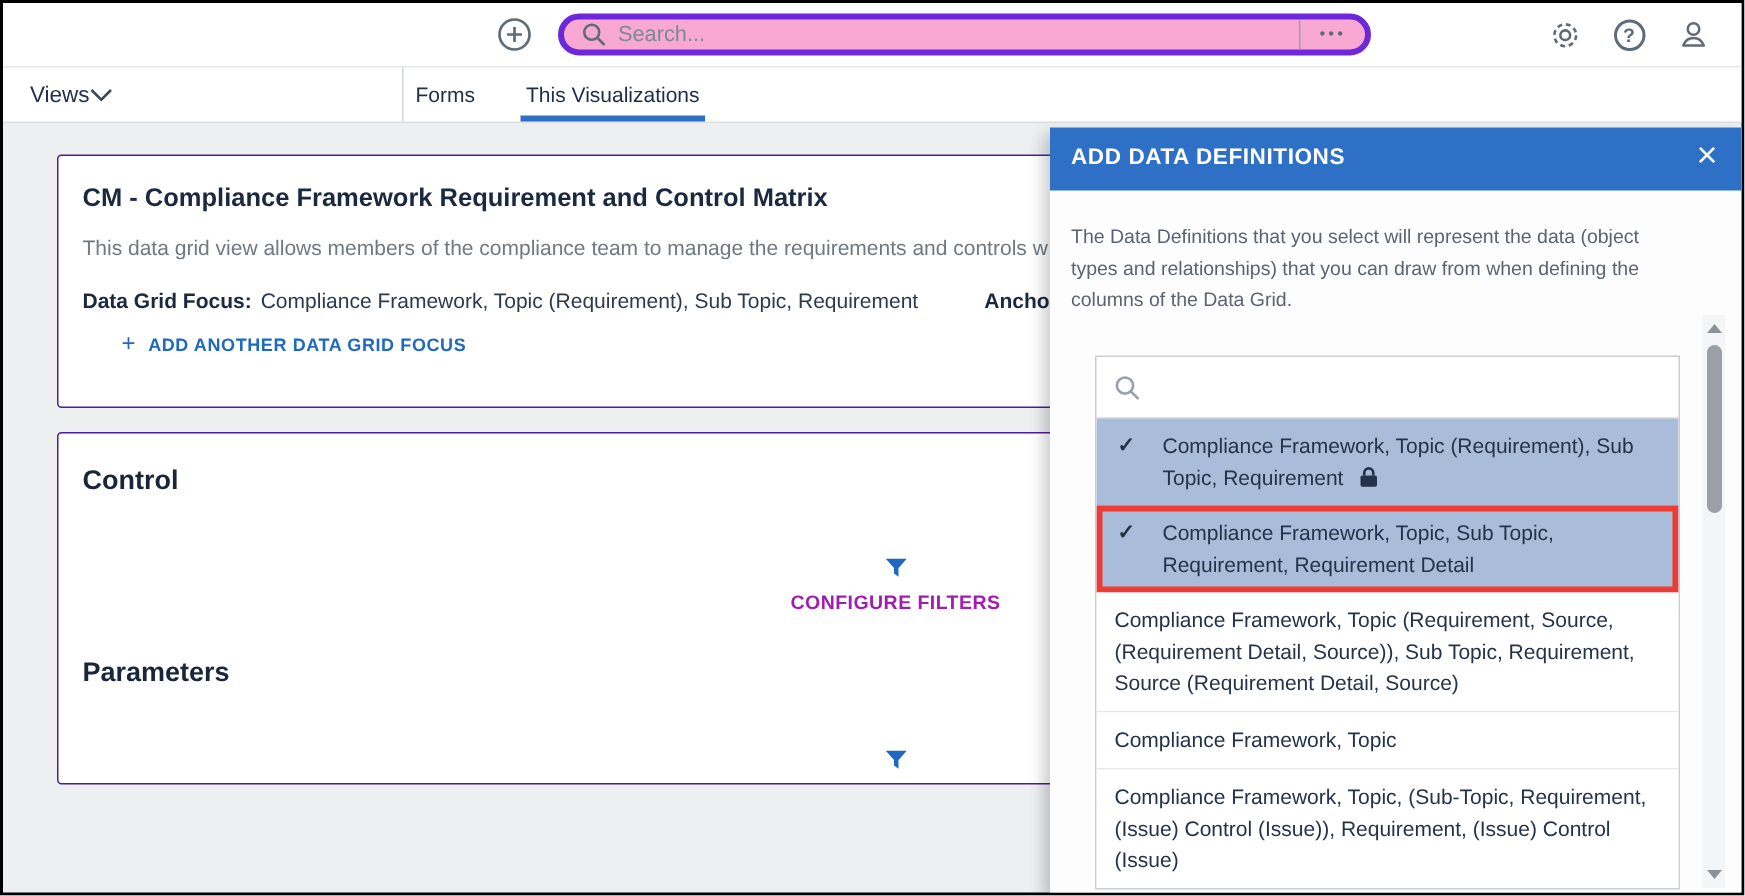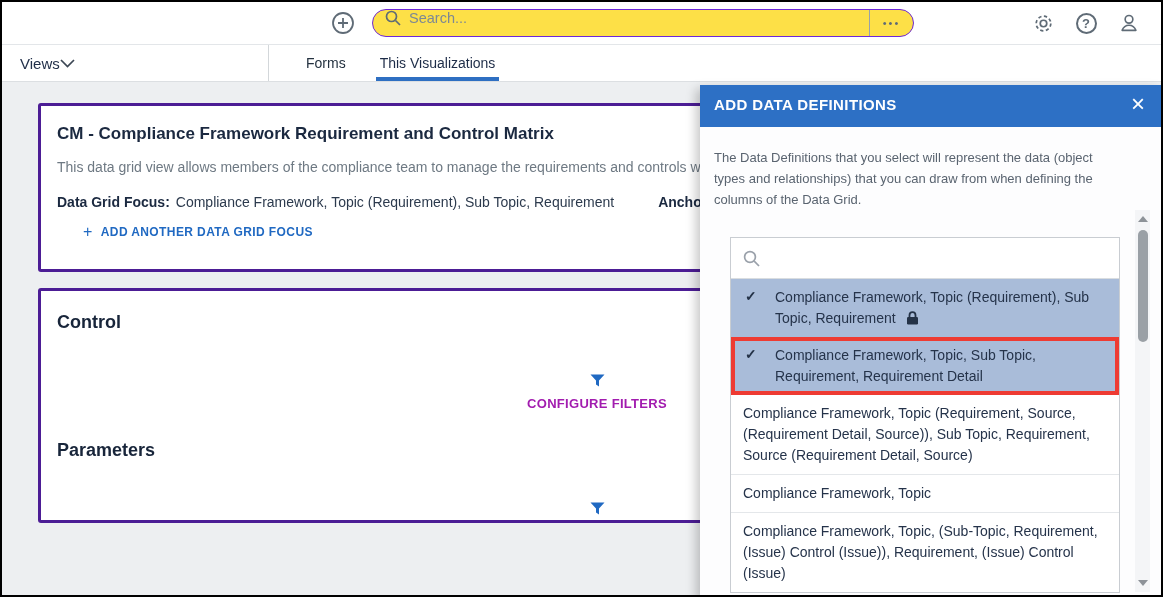--- a/index.html
+++ b/index.html
@@ -5,22 +5,22 @@
   * { margin:0; padding:0; box-sizing:border-box; }
   body { font-family:"Liberation Sans", sans-serif; background:#fff; }
   .screen{ position:relative; width:1163px; height:597px; border:2px solid #000;
            background:#edeff1; overflow:hidden; }
 
   
   .topbar{ position:absolute; left:0; top:0; width:1159px; height:42px; background:#fff;
            display:flex; align-items:center; }
   .plus-circle{ position:absolute; left:329px; top:9px; width:24px; height:24px; cursor:pointer; }
   .search-pill{ position:absolute; left:370px; top:7px; width:542px; height:28px;
-                border:1px solid #6d28d9; border-radius:14px; background:#fde047;
-                display:flex; align-items:flex-start; overflow:hidden; }
+                border:4px solid #6d28d9; border-radius:14px; background:#f9a8d4;
+                display:flex; align-items:center; overflow:hidden; }
   .search-pill .mag{ margin-left:12px; flex:0 0 auto; }
   .search-pill input{ flex:1; border:none; outline:none; font-family:inherit;
                       font-size:14.5px; color:#3c4754; padding:0 8px; background:transparent; }
   .search-pill input::placeholder{ color:#7d8894; opacity:1; }
   .search-more{ flex:0 0 44px; height:100%; border-left:1px solid #98a1ab;
                 display:flex; align-items:center; justify-content:center;
                 color:#5f6b76; font-size:11px; letter-spacing:2px; cursor:pointer; }
   .topbar-right{ position:absolute; right:20px; top:9px; display:flex; gap:19px; align-items:center; }
   .tb-icon{ width:24px; height:24px; display:flex; align-items:center; justify-content:center; cursor:pointer; }
   .help-circle{ width:21px; height:21px; border:2px solid #5f6b76; border-radius:50%;
@@ -31,27 +31,27 @@
   .navrow{ position:absolute; left:0; top:42px; width:1159px; height:38px; background:#fff;
            border-top:1px solid #e3e6e9; border-bottom:1px solid #dcdfe2;
            display:flex; align-items:stretch; }
   .views-select{ width:267px; display:flex; align-items:center; 
                  padding:0 16px 0 18px; cursor:pointer; border-right:1px solid #d3d7da; }
   .views-label{ font-size:15px; color:#22304a; }
   .tab{ display:flex; align-items:center; margin-left:26px; padding:0 4px;
         font-size:14px; color:#23313f; cursor:pointer; border-bottom:4px solid transparent;
         border-top:4px solid transparent; }
   .tab.active{ border-bottom-color:#2e6fc2; color:#1d2c47; }
-  .tab.first{ margin-left:33px; }
+  .tab.first{ margin-left:4px; }
 
   
   .content{ position:absolute; left:0; top:80px; width:1159px; height:513px; padding:0 32px 0 36px; }
   h1.page-title{ margin-top:17px; font-size:23px; font-weight:bold; color:#18253a; letter-spacing:.2px; }
   h1 .sep{ padding:0 5px 0 2px; }
-  .card{ background:#fff; border:3px solid #4c1d95; border-radius:3px; width:1091px; overflow:hidden; }
+  .card{ background:#fff; border:1px solid #4c1d95; border-radius:3px; width:1091px; overflow:hidden; }
   .card1{ margin-top:21px; height:169px; padding:18px 16px; }
   .card-title{ font-size:17px; font-weight:bold; color:#1b2940; }
   .card-desc{ margin-top:15px; font-size:14px; color:#6e7983; white-space:nowrap; overflow:hidden; }
   .focus-row{ margin-top:19px; font-size:14px; color:#2c3a4d; display:flex; white-space:nowrap; overflow:hidden; }
   .focus-row b{ color:#1b2940; margin-right:6px; }
   .anchor-wrap{ margin-left:44px; display:flex; }
   .add-link{ margin:15px 0 0 26px; display:flex; align-items:center; gap:8px;
              color:#2069c2; font-size:12px; font-weight:bold; letter-spacing:.4px; cursor:pointer; }
   .add-link .plus-glyph{ font-size:16px; font-weight:normal; line-height:12px; }
 

